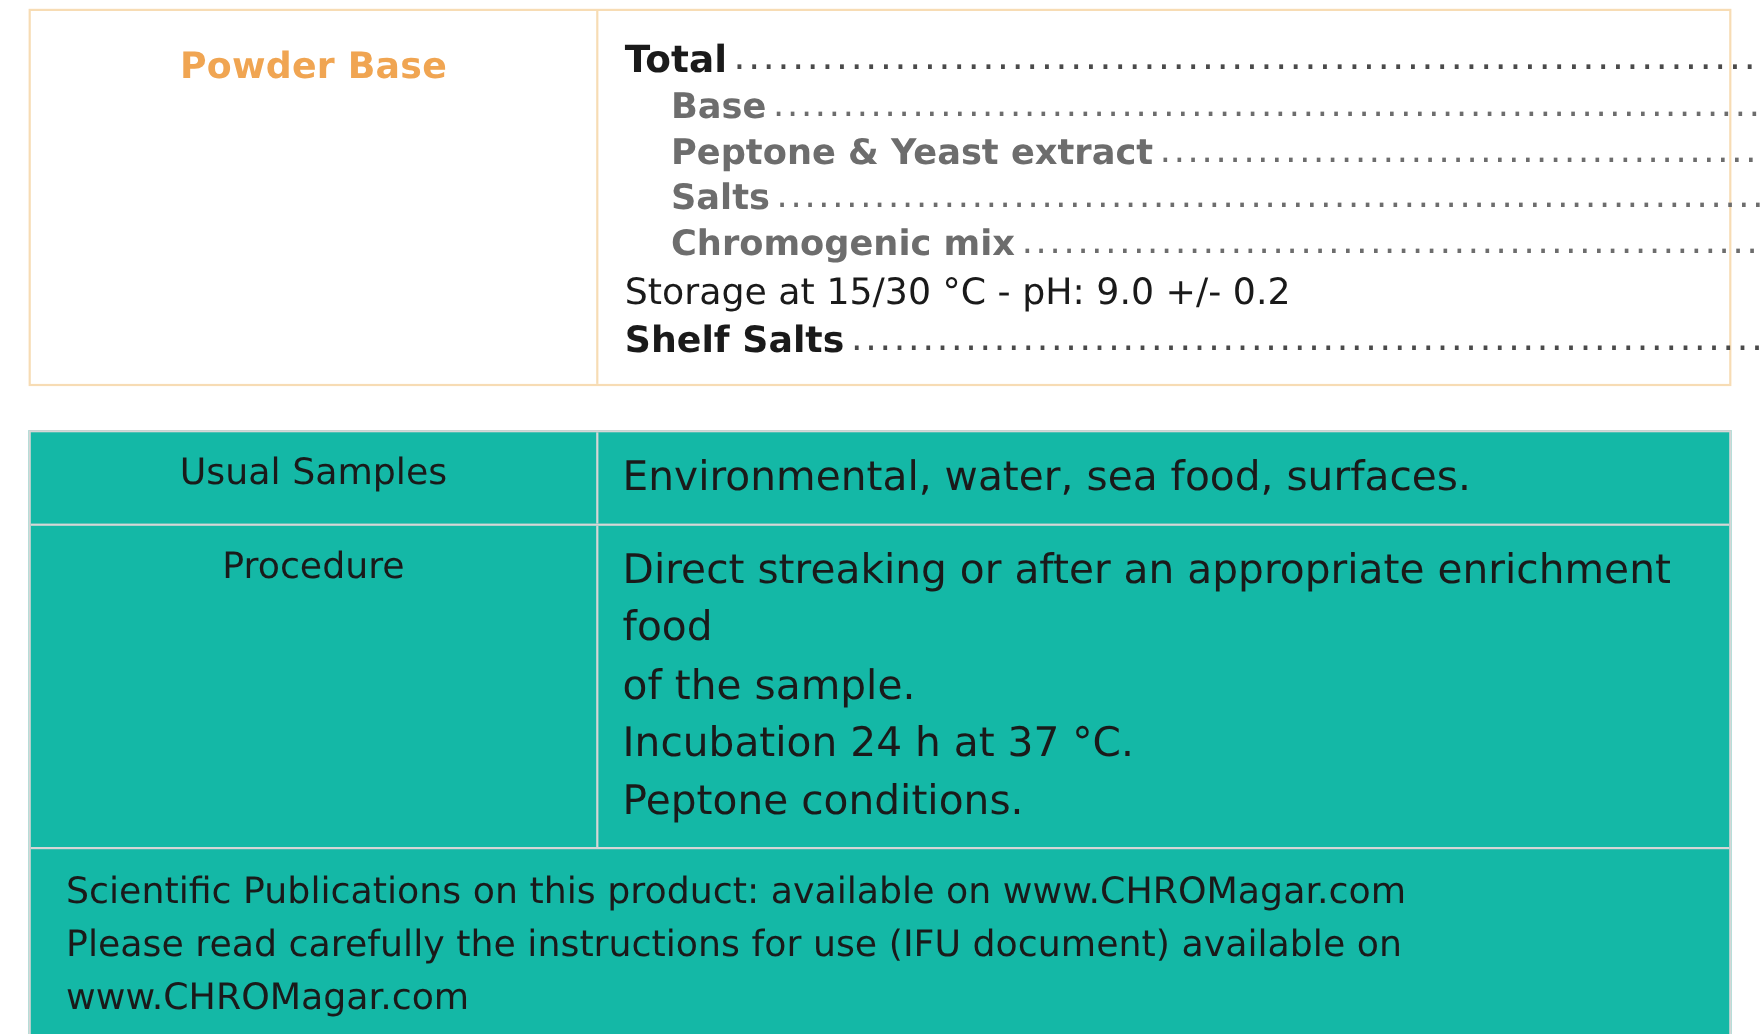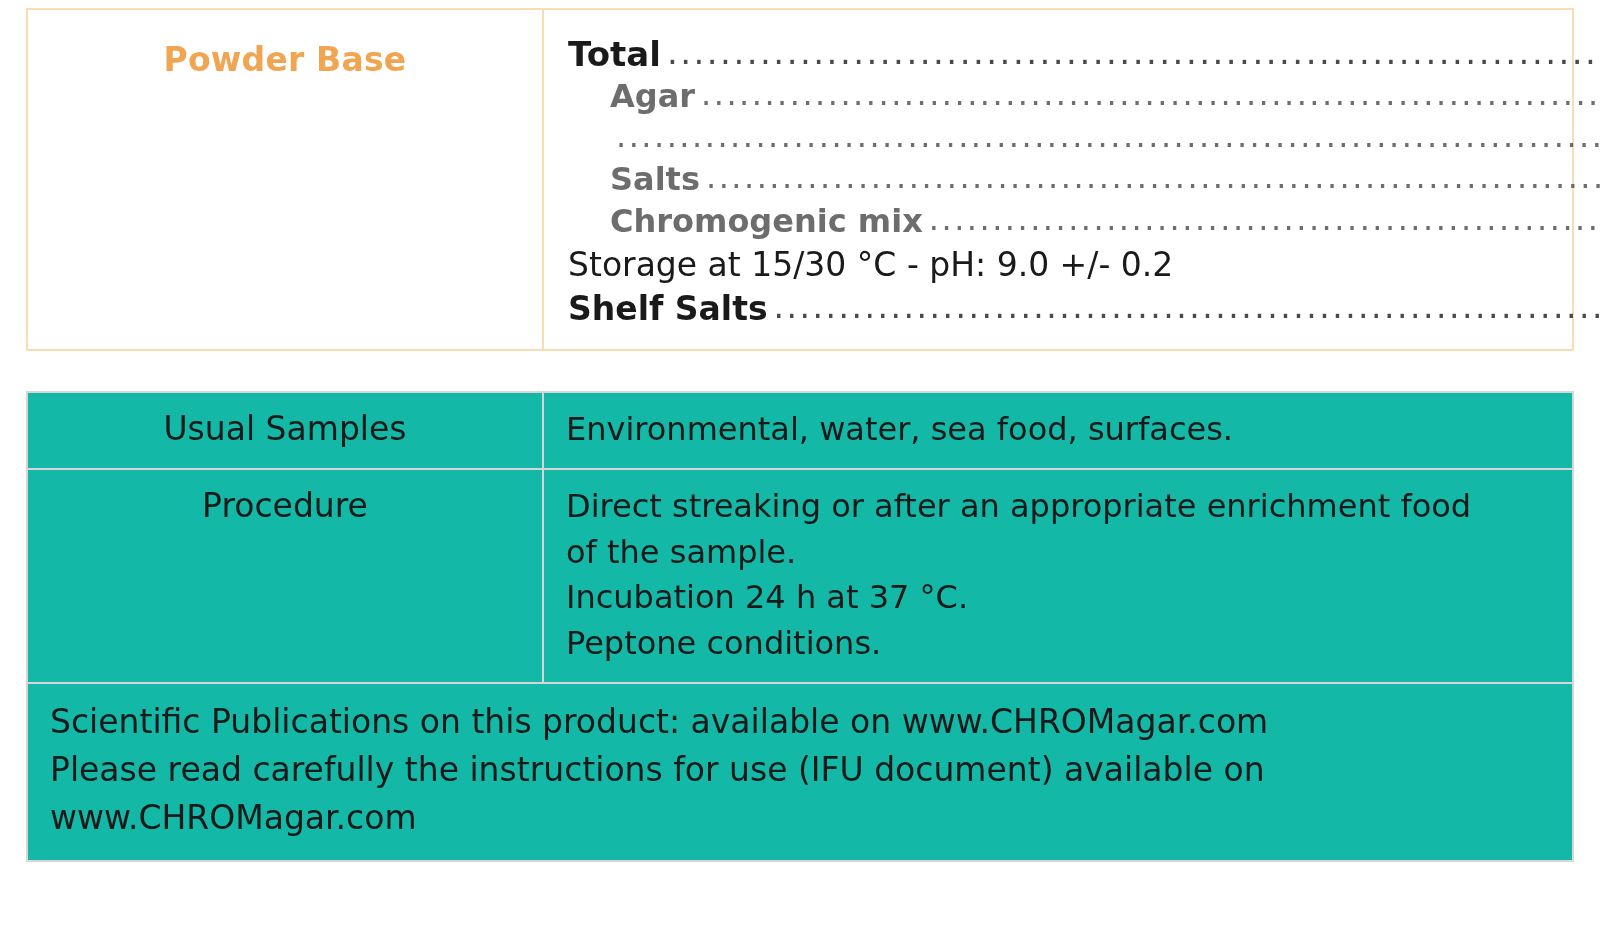--- a/index.html
+++ b/index.html
@@ -119,57 +119,59 @@
   }
   .info-label {
     font-size: 33px;
     color: #1a1a1a;
   }
   .info-content-cell {
     flex: 1 1 auto;
     padding: 14px 18px 16px 22px;
   }
   .info-line {
-    font-size: 32px;
+    font-size: 37px;
     color: #1a1a1a;
     line-height: 1.42;
   }
   .footer-cell {
     padding: 14px 18px 18px 22px;
   }
   .footer-line {
     font-size: 33px;
     color: #1a1a1a;
     line-height: 1.45;
+    margin-left: 10px;
   }
 </style>
 </head>
 <body>
 
 <div class="page">
 
   <div class="powder-table">
     <div class="powder-label-cell">
       <span class="powder-label">Powder Base</span>
     </div>
     <div class="powder-content-cell">
 
       <div class="leader-row row-total">
         <span class="lr-label">Total</span>
         <span class="lr-dots"></span>
 
       </div>
 
       <div class="leader-row row-sub">
-        <span class="lr-label">Agar</span>
-        <span class="lr-dots"></span>
-
-      </div>
-
-      <div class="leader-row row-sub">
+        <span class="lr-label">Base</span>
+        <span class="lr-dots"></span>
+
+      </div>
+
+      <div class="leader-row row-sub">
+        <span class="lr-label">Peptone &amp; Yeast extract</span>
         <span class="lr-dots"></span>
 
       </div>
 
       <div class="leader-row row-sub">
         <span class="lr-label">Salts</span>
         <span class="lr-dots"></span>
 
       </div>
 

